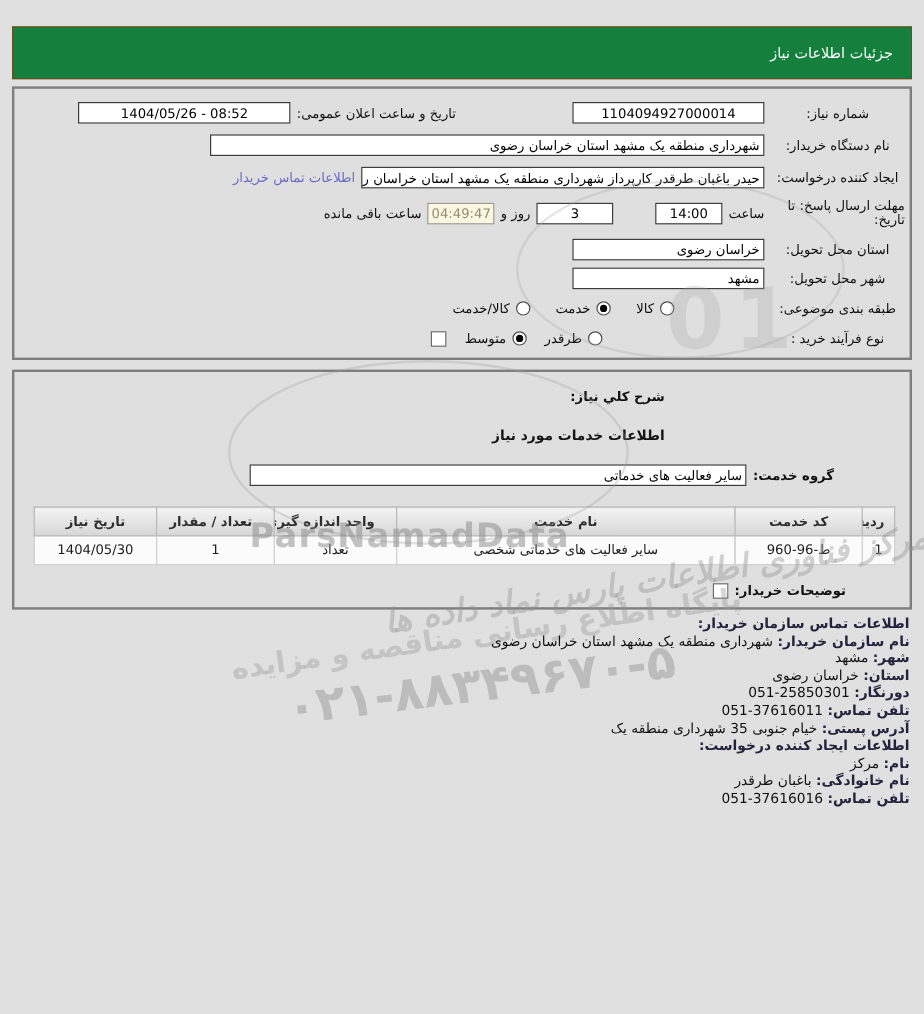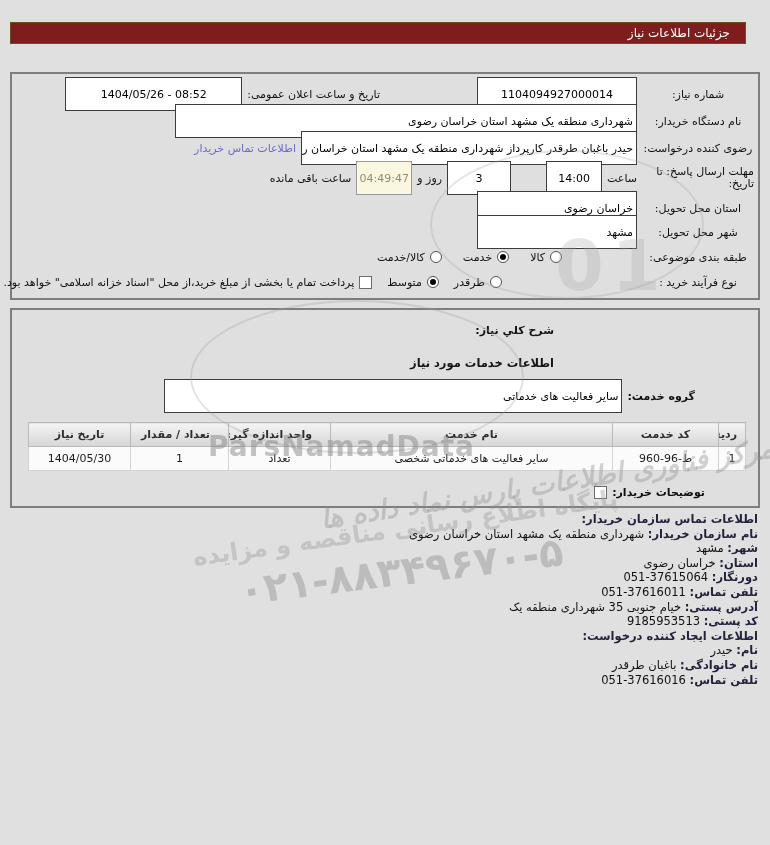--- a/index.html
+++ b/index.html
@@ -1,36 +1,36 @@
 <!DOCTYPE html>
 <html lang="fa"><head>
 <meta charset="utf-8">
 <style>
   html,body{margin:0;padding:0;}
   body{background:#e0e0e0;font-family:"DejaVu Sans",sans-serif;}
   .page{position:relative;width:770px;height:845px;overflow:hidden;direction:rtl;background:#e0e0e0;}
 
   
-  .titlebar{position:absolute;top:22px;right:24px;left:10px;height:22px;background:#7f1d1d;
+  .titlebar{position:absolute;top:22px;right:10px;left:10px;height:44px;background:#15803d;
     border:1px solid #66501f;box-sizing:border-box;color:#fff;font-size:12px;
     display:flex;align-items:center;padding:0 15px;}
   
   .panel{position:absolute;right:10px;left:10px;border:2px solid #7e7e7e;box-sizing:border-box;background:#dfdfdf;}
   .panel1{top:72px;height:228px;}
   .panel2{top:308px;height:200px;}
 
   .frow{position:absolute;right:4px;left:6px;display:flex;align-items:center;gap:5px;height:20px;font-size:11px;color:#111;}
   .lbl1{width:112px;text-align:center;flex:0 0 auto;white-space:nowrap;}
   .lblwrap{width:112px;text-align:right;flex:0 0 auto;line-height:12px;white-space:normal;}
   .lbl{flex:0 0 auto;white-space:nowrap;}
   .inp{background:#fff;border:1px solid #3c3c3c;height:18px;box-sizing:border-box;display:flex;
-    align-items:center;padding:16px 3px;font-size:11px;color:#000;white-space:nowrap;overflow:hidden;flex:0 0 auto;}
+    align-items:center;padding:0 3px;font-size:11px;color:#000;white-space:nowrap;overflow:hidden;flex:0 0 auto;}
   .center{justify-content:center;}
   .w160{width:160px}.w177{width:177px}.w462{width:462px}.w420{width:336px}
-  .w66{width:56px}.w64{width:64px}.w180{width:180px}.w414{width:458px}
+  .w66{width:56px}.w64{width:64px}.w180{width:180px}.w414{width:414px}
   .countdown{background:#fbf6e0;border:1px solid #9a9a9a;color:#8e8e75;}
   .link{color:#6b6bcb;font-size:11px;white-space:nowrap;cursor:pointer;}
   .radio{width:12px;height:12px;border-radius:50%;background:#fff;border:1px solid #505050;flex:0 0 auto;position:relative;box-sizing:border-box;}
   .radio.on::after{content:"";position:absolute;top:2px;left:2px;right:2px;bottom:2px;border-radius:50%;background:#000;}
   .mr75{margin-right:75px}.mr135{margin-right:135px}.mr92{margin-right:92px}.mr30{margin-right:30px}.mr16{margin-right:16px}.mr10{margin-right:10px}
   .checkbox{width:13px;height:13px;background:#fff;border:1px solid #6b6b6b;flex:0 0 auto;box-sizing:border-box;}
 
   .p2row{position:absolute;display:flex;align-items:center;gap:5px;font-size:11px;color:#111;height:20px;}
   .bold{font-weight:bold;}
   .heading2{position:absolute;font-weight:bold;font-size:11.5px;color:#151515;white-space:nowrap;}
@@ -79,21 +79,21 @@
       <span class="lbl mr92">تاریخ و ساعت اعلان عمومی:</span>
       <span class="inp w177 center">08:52 - 1404/05/26</span>
     </div>
 
     <div class="frow" style="top:37px">
       <span class="lbl1">نام دستگاه خریدار:</span>
       <span class="inp w462">شهرداری منطقه یک مشهد استان خراسان رضوی</span>
     </div>
 
     <div class="frow" style="top:64px">
-      <span class="lbl1">رضوی کننده درخواست:</span>
+      <span class="lbl1">ایجاد کننده درخواست:</span>
       <span class="inp w420">حیدر باغبان طرقدر کارپرداز شهرداری منطقه یک مشهد استان خراسان رضوی</span>
       <span class="link">اطلاعات تماس خریدار</span>
     </div>
 
     <div class="frow" style="top:89px;height:30px">
       <span class="lblwrap">مهلت ارسال پاسخ: تا تاریخ:</span>
       <span class="lbl">ساعت</span>
       <span class="inp w66 center">14:00</span>
       <span class="inp w64 center mr30">3</span>
       <span class="lbl">روز و</span>
@@ -121,21 +121,20 @@
       <span class="lbl">کالا/خدمت</span>
     </div>
 
     <div class="frow" style="top:198px">
       <span class="lbl1">نوع فرآیند خرید :</span>
       <span class="radio mr135"></span>
       <span class="lbl">طرقدر</span>
       <span class="radio on mr10"></span>
       <span class="lbl">متوسط</span>
       <span class="checkbox mr10"></span>
-      <span class="lbl">پرداخت تمام یا بخشی از مبلغ خرید،از محل "اسناد خزانه اسلامی" خواهد بود.</span>
     </div>
   </div>
 
   <div class="panel panel2">
 
     <div class="p2row" style="top:10px;right:204px">
       <span class="bold">شرح کلي نیاز:</span>
     </div>
 
     <div class="heading2" style="top:46px;right:204px">اطلاعات خدمات مورد نیاز</div>
@@ -185,23 +184,22 @@
   <div class="wm wm-brand">ParsNamadData</div>
   <div class="wm wm-callig">مرکز فناوری اطلاعات پارس نماد داده ها</div>
   <div class="wm wm-tagline">پایگاه اطلاع رسانی مناقصه و مزایده</div>
   <div class="wm wm-phone">۰۲۱-۸۸۳۴۹۶۷۰-۵</div>
 
   <div class="contact">
     <div class="cline"><b>اطلاعات تماس سازمان خریدار:</b></div>
     <div class="cline"><b>نام سازمان خریدار:</b> <span>شهرداری منطقه یک مشهد استان خراسان رضوی</span></div>
     <div class="cline"><b>شهر:</b> <span>مشهد</span></div>
     <div class="cline"><b>استان:</b> <span>خراسان رضوی</span></div>
-    <div class="cline"><b>دورنگار:</b> <span>37615064-051</span></div>
+    <div class="cline"><b>دورنگار:</b> <span>25850301-051</span></div>
     <div class="cline"><b>تلفن تماس:</b> <span>37616011-051</span></div>
     <div class="cline"><b>آدرس پستی:</b> <span>خیام جنوبی 35 شهرداری منطقه یک</span></div>
-    <div class="cline"><b>کد پستی:</b> <span>9185953513</span></div>
     <div class="cline"><b>اطلاعات ایجاد کننده درخواست:</b></div>
-    <div class="cline"><b>نام:</b> <span>حیدر</span></div>
+    <div class="cline"><b>نام:</b> <span>مرکز</span></div>
     <div class="cline"><b>نام خانوادگی:</b> <span>باغبان طرقدر</span></div>
     <div class="cline"><b>تلفن تماس:</b> <span>37616016-051</span></div>
   </div>
 
 </div>
 
 </body></html>

